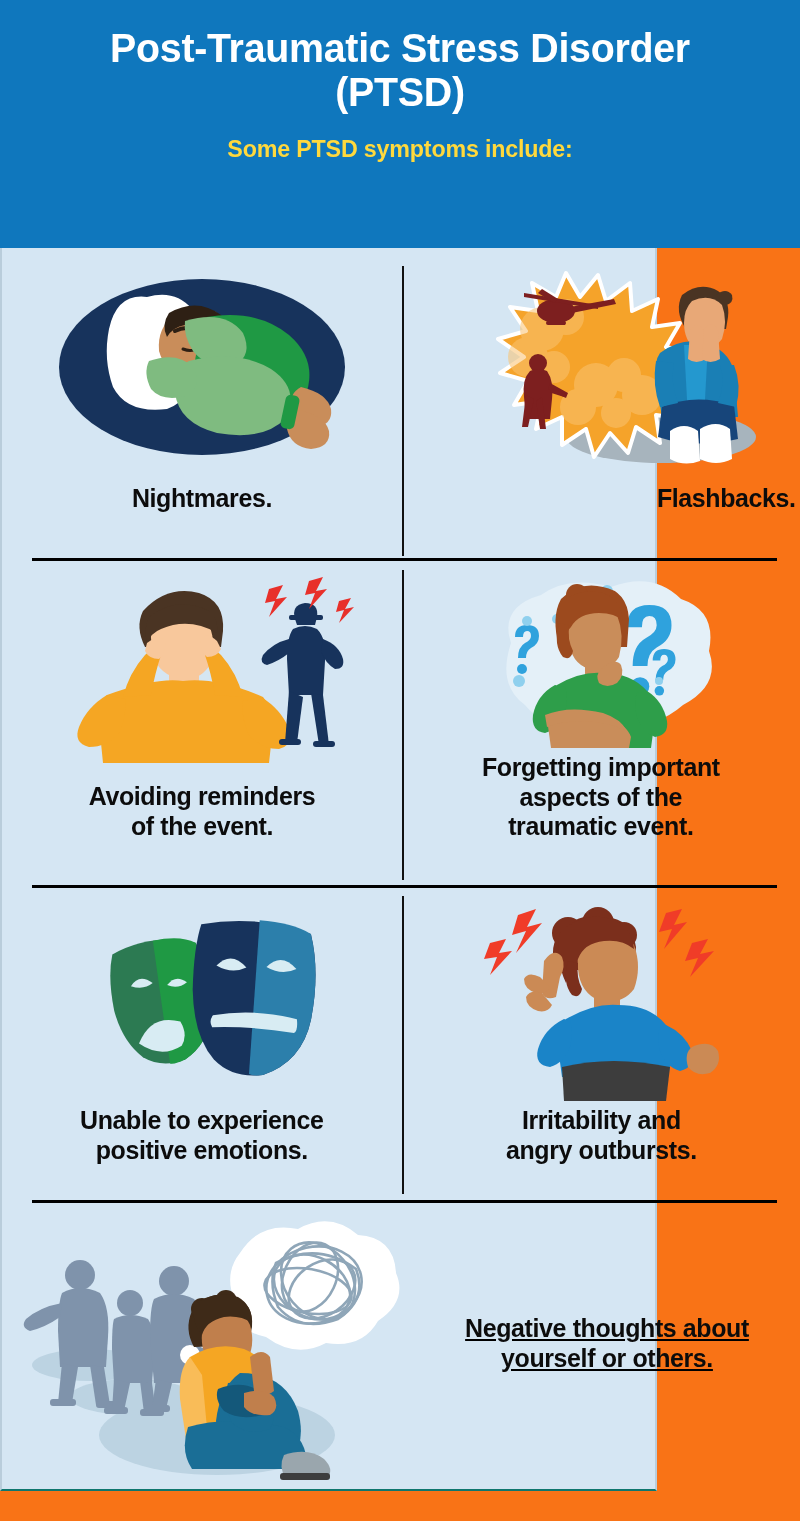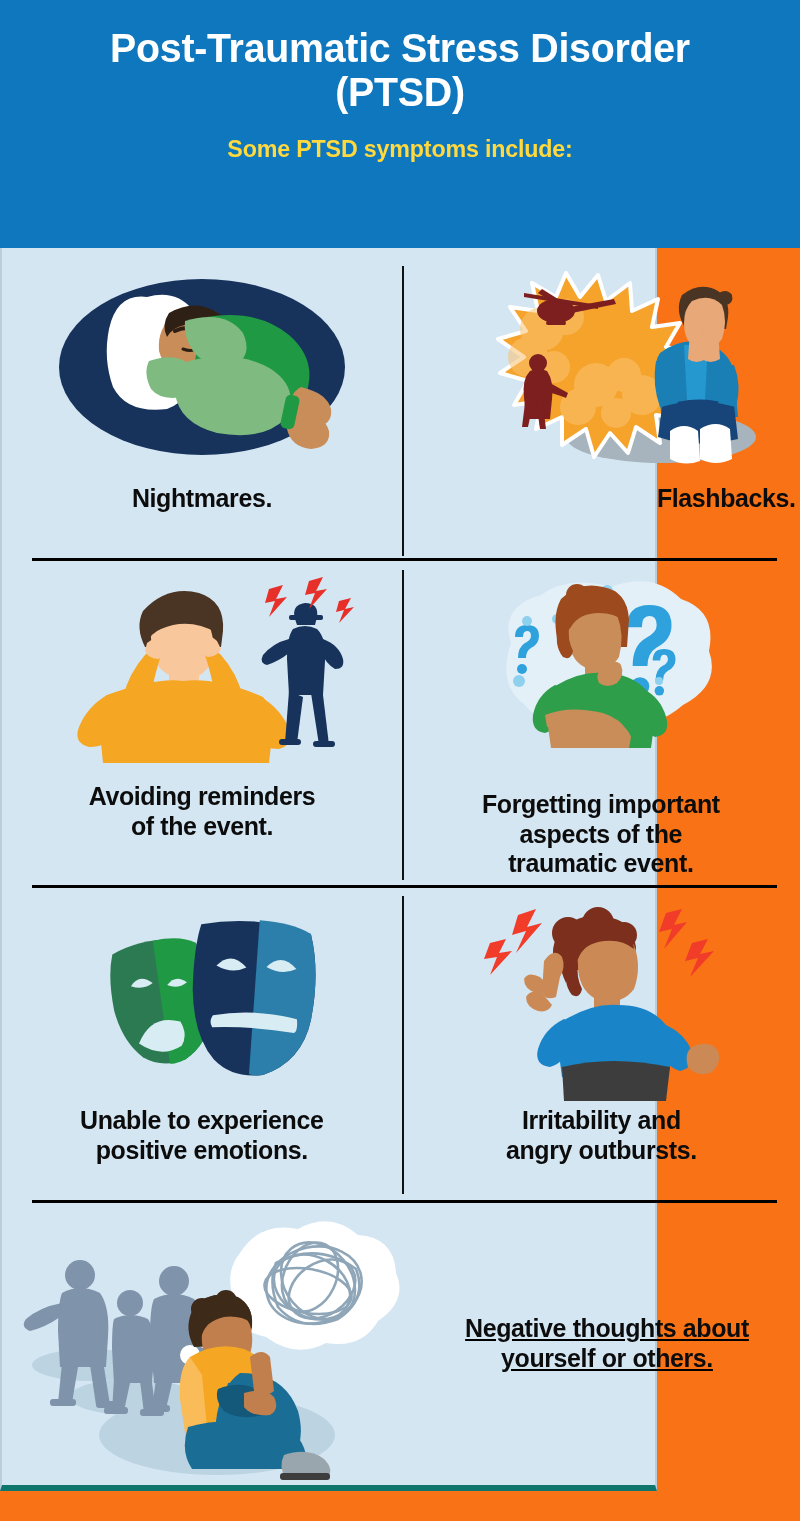--- a/index.html
+++ b/index.html
@@ -45,21 +45,21 @@
     transform:scaleX(0.97);
   }
 
   
   .panel{
     position:absolute; left:0; top:248px;
     width:657px; height:1243px;
     background:#d5e6f3;
     border-left:2px solid #b9cddb;
     border-right:2px solid #b9cddb;
-    border-bottom:6px solid #0f766e;
+    border-bottom:2px solid #0f766e;
   }
 
   .hrule{
     position:absolute; left:30px; width:745px;
     height:3px; background:#000000;
   }
   .vrule{
     position:absolute; left:400px; width:2px;
     background:#111111;
   }
@@ -226,21 +226,21 @@
             <path d="M212 12 L226 8 L219 22 L230 20 L212 40 L218 24 L208 26 Z"></path>
             <path d="M252 4 L266 0 L259 14 L270 12 L252 32 L258 16 L248 18 Z"></path>
             <path d="M282 24 L294 21 L288 32 L297 30 L282 46 L287 33 L279 35 Z"></path>
           </g>
         </svg>
       </div>
       <div class="caption">Avoiding reminders
 of the event.</div>
     </div>
 
-    <div class="cell" style="left:402px; top:320px; width:394px; height:312px;gap:37px;">
+    <div class="cell" style="left:402px; top:320px; width:394px; height:312px;">
       <div class="art" style="height:185px;">
         <svg width="300" height="175" viewBox="0 0 300 175">
           <path d="M60 70 Q48 34 90 22 Q118 2 160 14 Q202 -2 230 26 Q266 38 258 78 Q270 112 232 132 Q200 160 150 152 Q98 162 74 132 Q46 112 60 70 Z" fill="#e4f0f8"></path>
           <g fill="#2fa2dd">
             <g transform="translate(58,52) scale(1.0)">
               <path d="M6 12 Q6 0 18 0 Q30 0 30 11 Q30 19 22 23 Q17 26 17 33 L9 33 Q9 22 16 18 Q22 15 22 11 Q22 6 18 6 Q14 6 14 12 Z"></path>
               <circle cx="13" cy="44" r="5"></circle>
             </g>
             <g transform="translate(165,32) scale(1.85)">
               <path d="M6 12 Q6 0 18 0 Q30 0 30 11 Q30 19 22 23 Q17 26 17 33 L9 33 Q9 22 16 18 Q22 15 22 11 Q22 6 18 6 Q14 6 14 12 Z"></path>

